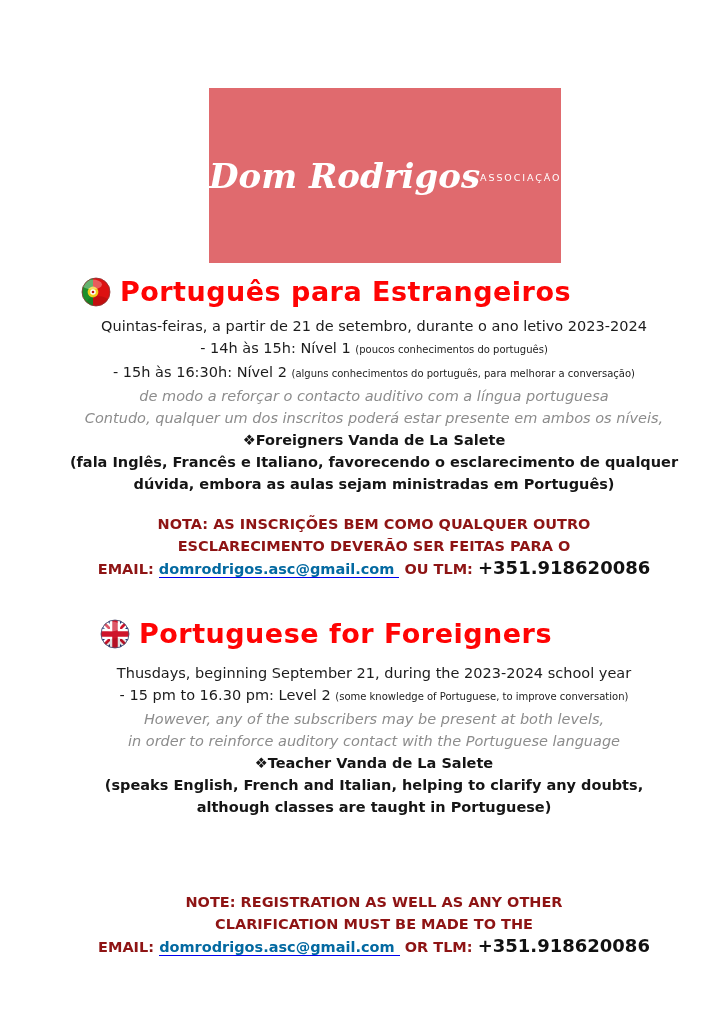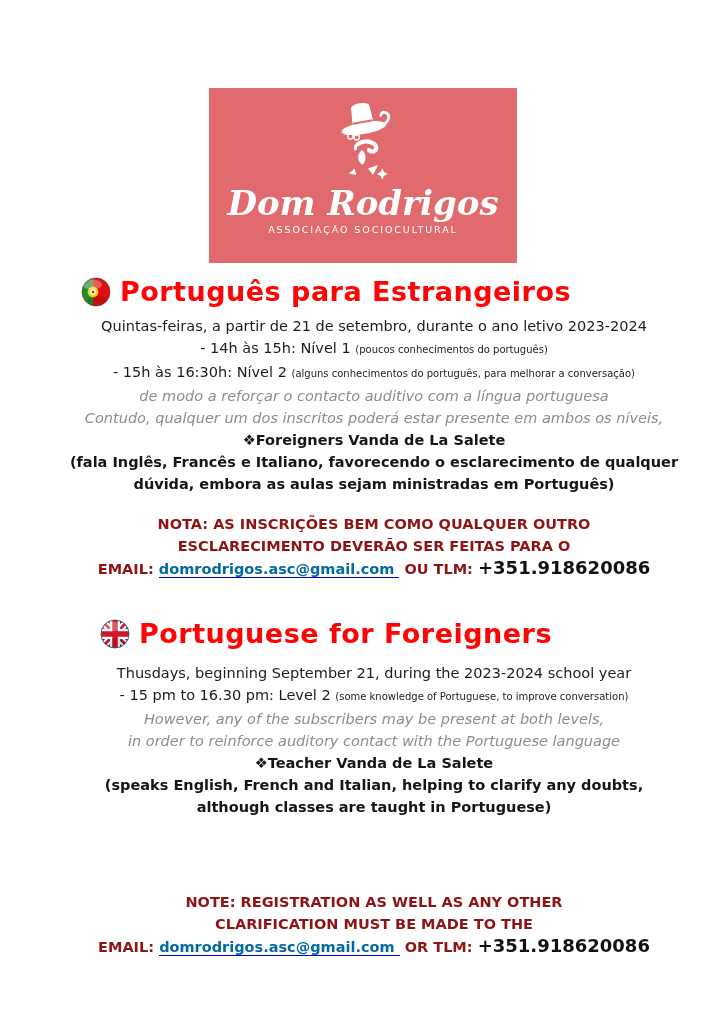--- a/index.html
+++ b/index.html
@@ -4,22 +4,22 @@
 <style>
   html,body { margin:0; padding:0; background:#ffffff; }
   .page {
     position:relative; width:724px; height:1024px; margin:0 auto;
     background:#ffffff; overflow:hidden;
     font-family:"DejaVu Sans", sans-serif; color:#1c1c1c;
   }
 
   
   .logo-card {
-    position:absolute; left:209px; top:88px; width:308px; height:175px;
-    background:#e06a6e; display:flex; flex-direction:column; align-items:center;
+    position:absolute; left:209px; top:88px; width:352px; height:175px;
+    background:#e06a6e; display:flex; flex-direction:row; align-items:center;
   }
   .logo-figure { margin-top:10px; }
   .brand-script {
     color:#ffffff; font-family:"DejaVu Serif", serif; font-style:italic; font-weight:bold;
     font-size:34px; line-height:1; margin-top:0;
     white-space:nowrap;
   }
   .brand-sub {
     color:#ffffff; font-size:9.5px; letter-spacing:1.9px; margin-top:4px;
     white-space:nowrap;

